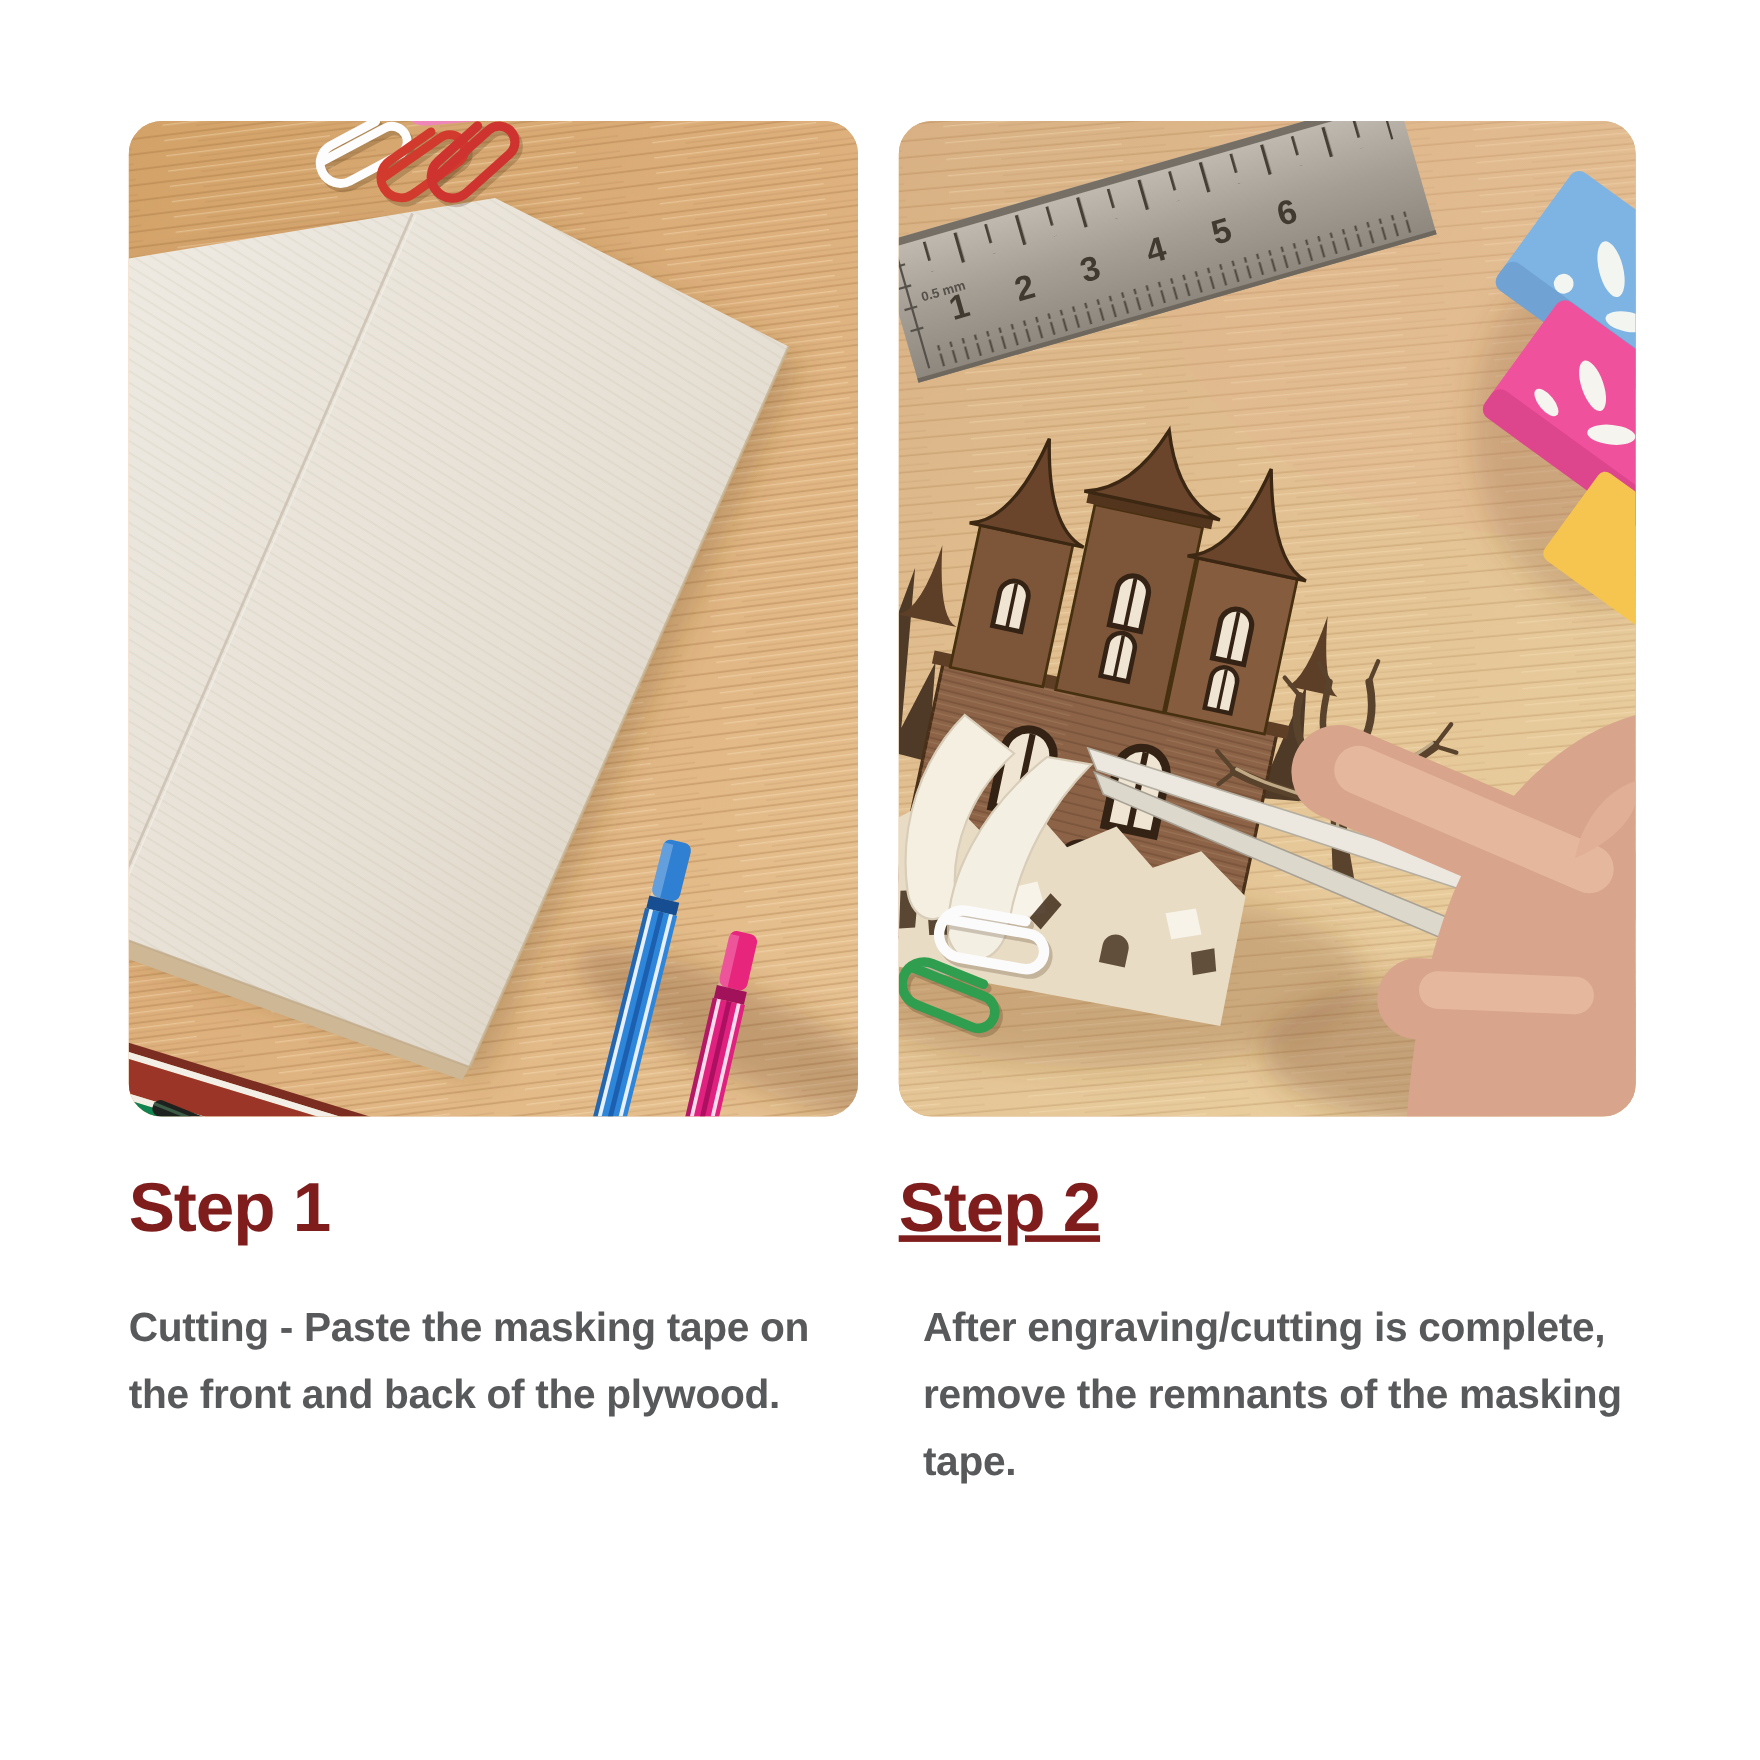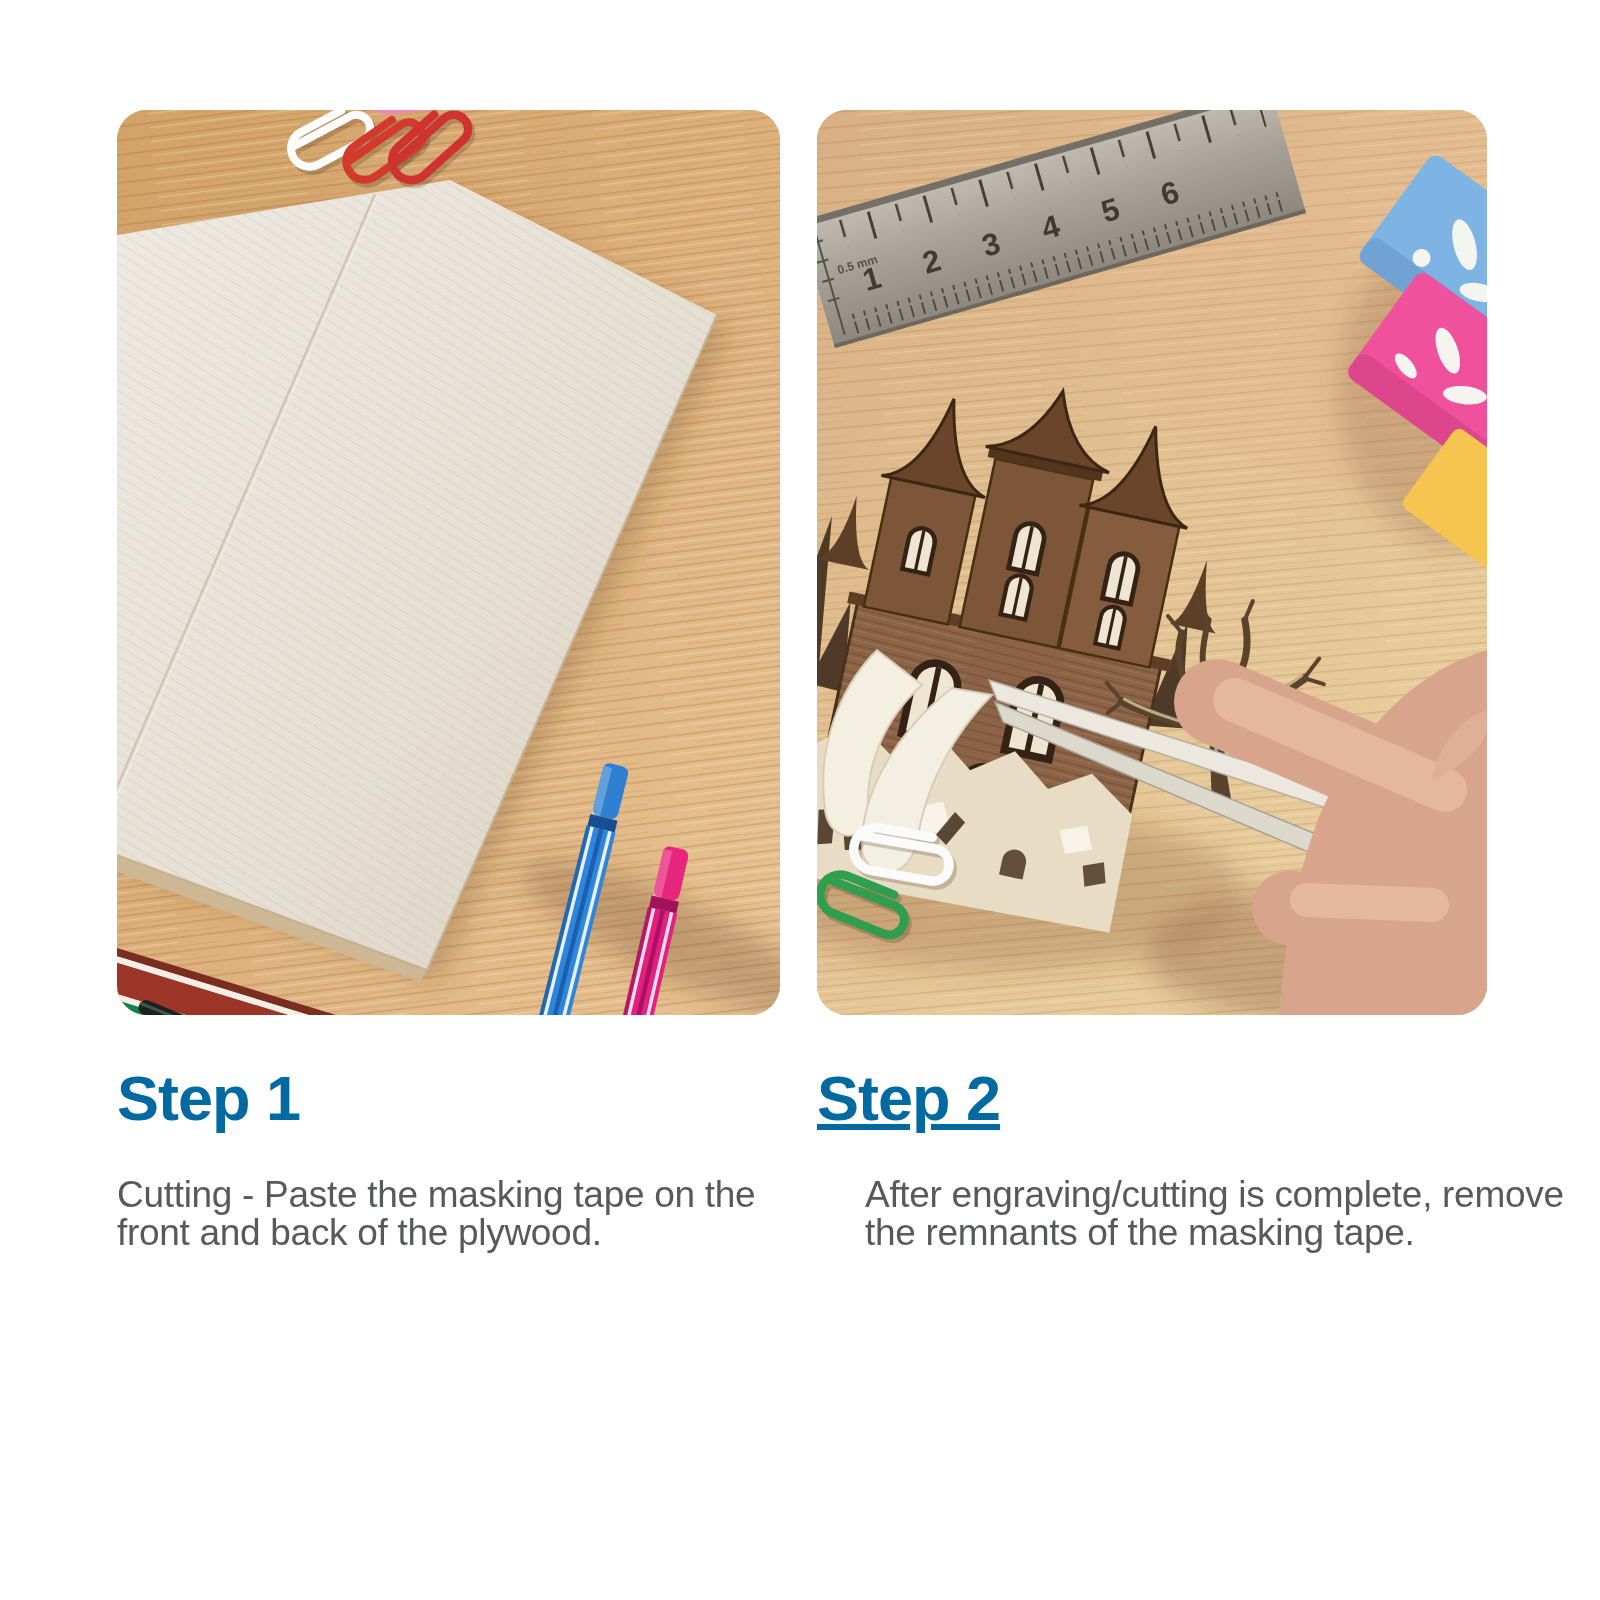--- a/index.html
+++ b/index.html
@@ -2,26 +2,26 @@
 <html><head>
 <meta charset="utf-8">
 <style>
   html,body{margin:0;padding:0;background:#ffffff;}
   body{width:1600px;height:1600px;font-family:"Liberation Sans",sans-serif;}
   .canvas{position:relative;width:1600px;height:1600px;background:#fff;overflow:hidden;}
   .photo{position:absolute;top:110px;height:905px;border-radius:30px;overflow:hidden;background:#dcae7b;}
   .photo svg{display:block;}
   #photo1{left:117px;width:663px;}
   #photo2{left:817px;width:670px;}
-  .step-heading{position:absolute;top:1064px;font-size:63px;font-weight:800;letter-spacing:-1px;color:#0369a1;line-height:1.1;}
+  .step-heading{position:absolute;top:1064px;font-size:63px;font-weight:800;letter-spacing:-1px;color:#7f1d1d;line-height:1.1;}
   #heading1{left:117px;}
   #heading2{left:817px;text-decoration:underline;}
-  .step-col{position:absolute;top:1176px;color:#58595b;font-size:37px;font-weight:400;line-height:38px;letter-spacing:-0.3px;}
+  .step-col{position:absolute;top:1176px;color:#58595b;font-size:37px;font-weight:700;line-height:61px;letter-spacing:-0.3px;}
   #col1{left:117px;width:652px;}
-  #col2{left:865px;width:712px;}
+  #col2{left:839px;width:712px;}
   .step-col p{margin:0 0 48px 0;}
 </style>
 </head>
 <body>
 
 <div class="canvas">
 
   <div class="photo" id="photo1">
     <svg viewBox="0 0 663 905" width="663" height="905" xmlns="http://www.w3.org/2000/svg">
       <defs>

